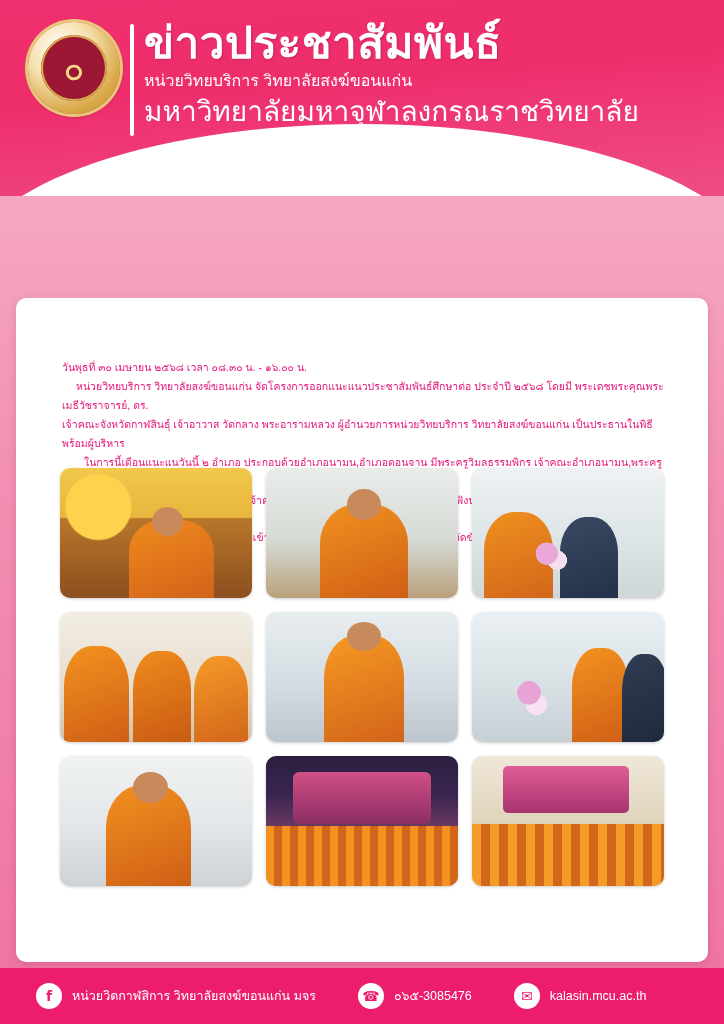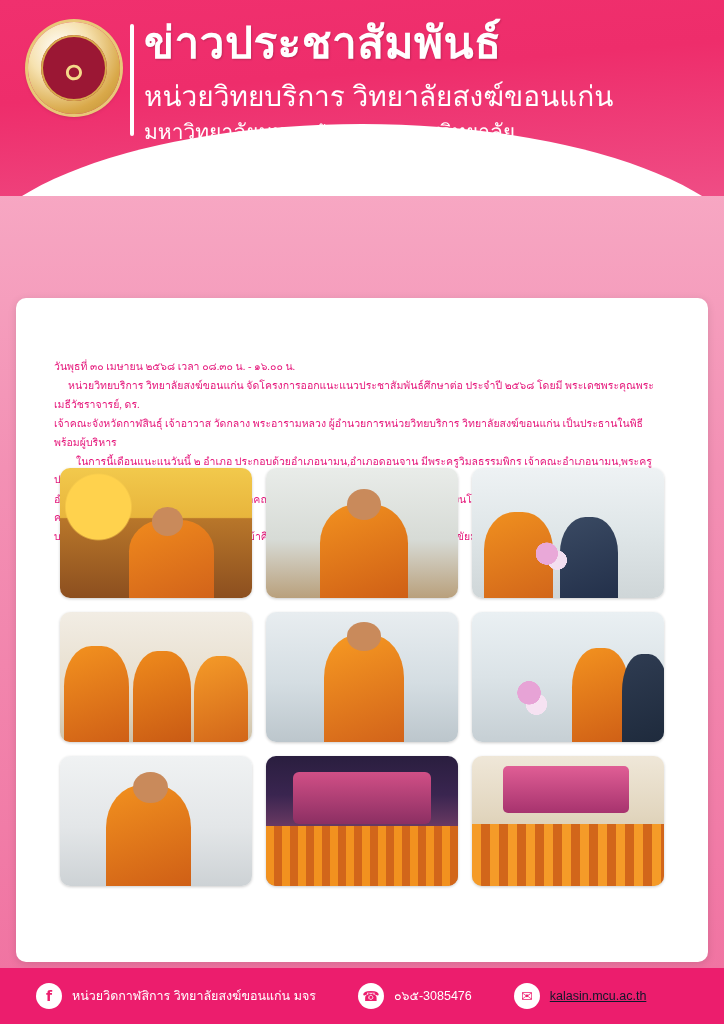--- a/index.html
+++ b/index.html
@@ -85,26 +85,26 @@
     color: #ffffff;
   }
   .title-main {
     font-size: 44px;
     font-weight: bold;
     letter-spacing: 0.5px;
     line-height: 1.15;
     text-shadow: 1px 1px 2px rgba(0,0,0,0.18);
   }
   .title-sub1 {
+    font-size: 16px;
+    line-height: 1.45;
+    margin-top: 0;
+  }
+  .title-sub2 {
     font-size: 28px;
-    line-height: 1.45;
-    margin-top: 8px;
-  }
-  .title-sub2 {
-    font-size: 21px;
     line-height: 1.45;
   }
   .issue-line {
     position: absolute;
     left: 140px;
     top: 142px;
     color: #ffffff;
     font-size: 18px;
     letter-spacing: 0.5px;
   }
@@ -159,22 +159,21 @@
   .article {
     position: absolute;
     left: 38px;
     top: 60px;
     width: 616px;
     color: #e5167a;
     font-size: 10.5px;
     line-height: 1.75;
   }
   .article p {
-    margin: 0 0 1px 0;
-    font-family: Liberation Serif, serif;
+    margin: 0 0 1px 8px;
   }
   .indent1 { text-indent: 14px; }
   .indent2 { text-indent: 22px; }
 
   
   .grid {
     position: absolute;
     left: 44px;
     top: 170px;
     width: 604px;
@@ -309,22 +308,21 @@
     display: inline-flex;
     align-items: center;
     justify-content: center;
     margin-right: 10px;
     font-size: 14px;
     font-weight: bold;
     font-family: "DejaVu Sans", sans-serif;
   }
   .f-gap { width: 42px; }
   .f-link {
-    color: #0f172a;
-    text-decoration: underline;
+    color: #ffffff;
   }
 </style>
 </head>
 <body>
 
 <div class="page-body">
 
   <div class="white-card">
 
     <div class="article">

